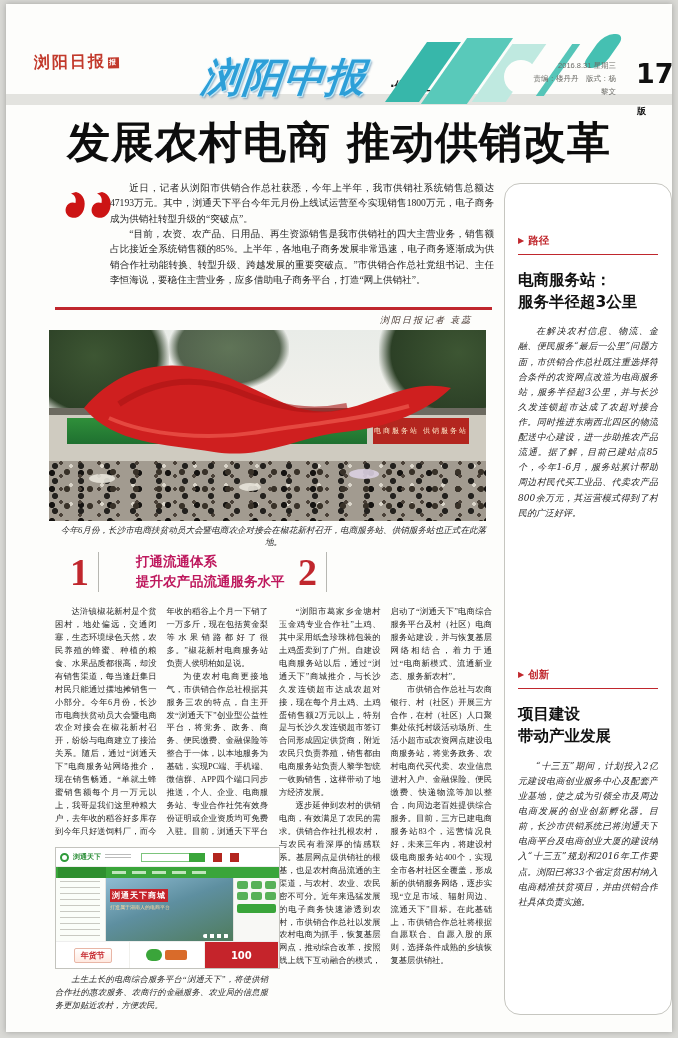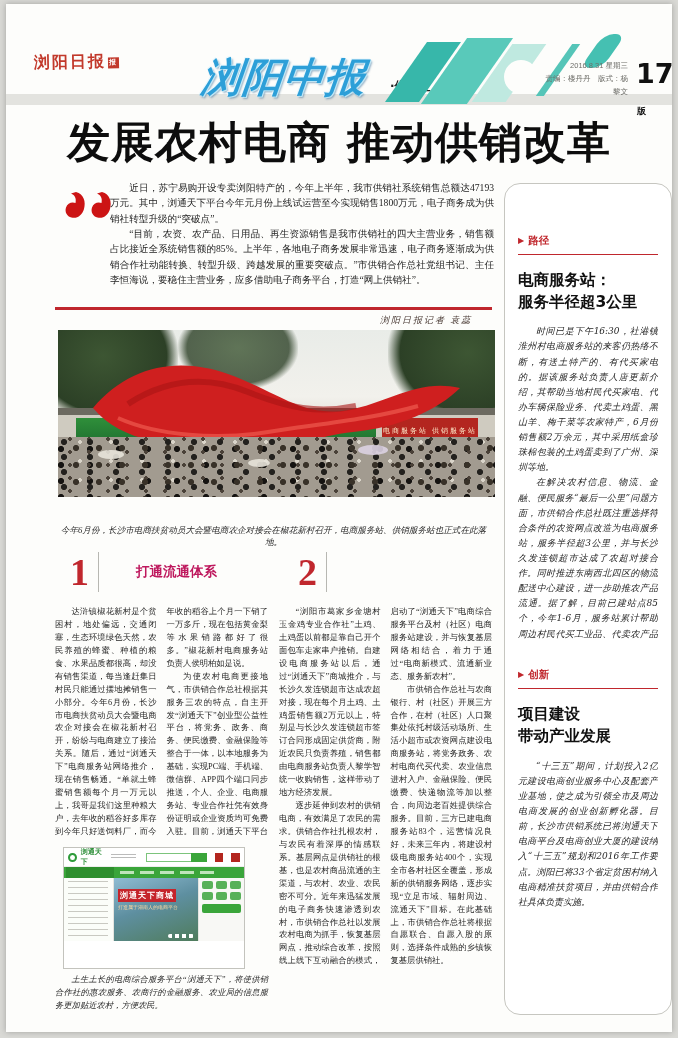--- a/index.html
+++ b/index.html
@@ -14,34 +14,34 @@
   .mast-title { position:absolute; left:196px; top:46px; font-family:"DejaVu Sans", sans-serif; font-weight:900; font-style:italic; font-size:40px; letter-spacing:1px; color:#2d9fd8;
     text-shadow:1px 1px 0 #bfe6f5, -1px -1px 0 #e8f7fd, 2px 2px 2px rgba(20,80,130,.45); transform:skewX(-6deg); }
   .mast-sub { position:absolute; left:384px; top:74px; font-family:"DejaVu Sans", sans-serif; font-weight:bold; font-size:12px; color:#222; }
   .ribbon { position:absolute; transform:skewX(-35deg); }
   .r1 { left:400px; top:38px; width:34px; height:60px; background:#37b7aa; }
   .r2 { left:438px; top:34px; width:46px; height:66px; background:#59c9ba; }
   .r3 { left:486px; top:40px; width:34px; height:58px; background:#bfe9e0; }
   .r4 { left:548px; top:40px; width:8px; height:52px; background:#55c5b8; }
   .r5 { left:586px; top:30px; width:22px; height:34px; background:#45c0b2; border-radius:10px; }
   .rib-circle { position:absolute; left:498px; top:56px; width:34px; height:34px; background:#fdfdfb; border-radius:50%; }
-  .mast-date { position:absolute; left:536px; top:56px; width:86px; text-align:right; font-family:"Liberation Sans", sans-serif; font-size:7.5px; line-height:1.7; color:#6d6d68; }
+  .mast-date { position:absolute; left:524px; top:56px; width:86px; text-align:right; font-family:"Liberation Sans", sans-serif; font-size:7.5px; line-height:1.7; color:#6d6d68; }
   .page-num { position:absolute; left:630px; top:54px; font-family:"DejaVu Sans", sans-serif; font-weight:900; font-size:27px; color:#111; }
   .page-num .ban { font-size:9px; font-weight:bold; margin-left:1px; }
 
   
   .headline { position:absolute; left:0; top:110px; width:100%; text-align:center; font-family:"DejaVu Sans", sans-serif; font-weight:900; font-size:43px; letter-spacing:1px; color:#0d0d0d; }
   .quote-icon { position:absolute; left:58px; top:186px; }
   .lead { position:absolute; left:104px; top:176px; width:384px; font-size:9.6px; line-height:1.6; text-align:justify; color:#242424; }
   .lead p { text-indent:2em; }
   .red-rule { position:absolute; left:49px; top:303px; width:437px; height:3px; background:#c0272d; }
   .byline { position:absolute; left:320px; top:310px; width:200px; text-align:center; font-size:9px; letter-spacing:2px; color:#4a3b35; font-style:italic; }
 
   
-  .photo { position:absolute; left:52px; top:326px; width:437px; height:167px; background:linear-gradient(#e9ece8 0%, #f2f1ec 40%, #ded9d0 60%); overflow:hidden; }
+  .photo { position:absolute; left:43px; top:326px; width:437px; height:191px; background:linear-gradient(#e9ece8 0%, #f2f1ec 40%, #ded9d0 60%); overflow:hidden; }
   .tree { position:absolute; background:radial-gradient(ellipse at 50% 40%, #3d5633 0%, #2c4026 60%, rgba(44,64,38,0) 72%); }
   .tree.t1 { left:-30px; top:-18px; width:150px; height:110px; }
   .tree.t2 { left:330px; top:-24px; width:160px; height:116px; }
   .tree.t3 { left:120px; top:-10px; width:120px; height:70px; opacity:.8; }
   .roofline { position:absolute; left:0; top:78px; width:100%; height:7px; background:#6c6a60; }
   .facade { position:absolute; left:0; top:85px; width:100%; height:50px; background:#cfcbc0; }
   .signband { position:absolute; left:18px; top:88px; width:300px; height:26px; background:linear-gradient(#2f8f3a,#1f7030); color:#fefce0; font-family:"DejaVu Sans", sans-serif; font-weight:bold; font-size:11px; letter-spacing:6px; text-align:center; line-height:26px; text-shadow:0 1px 1px #0a3a14; }
   .signband .pre { font-size:7px; letter-spacing:1px; color:#ffe9a8; margin-right:4px; }
   .redpanel { position:absolute; left:324px; top:88px; width:96px; height:26px; background:#b3261f; color:#ffe9c9; font-family:"DejaVu Sans", sans-serif; font-size:7px; letter-spacing:2px; text-align:center; line-height:26px; }
   .flag { position:absolute; left:30px; top:18px; }
@@ -66,21 +66,21 @@
   .sec-div { width:1px; height:40px; background:#b7b7b2; }
   .sec-title { font-family:"DejaVu Sans", sans-serif; font-weight:bold; font-size:13.5px; line-height:1.45; color:#be185d;margin-left:28px; }
 
   
   .cols { position:absolute; font-size:8.3px; line-height:1.56; text-align:justify; color:#262626; column-count:2; column-gap:10px; overflow:hidden; }
   .cols p { text-indent:2em; }
   .cols-left { left:49px; top:602px; width:213px; height:238px; }
   .cols-right { left:273px; top:602px; width:213px; height:409px; }
 
   
-  .ws { position:absolute; left:49px; top:843px; width:182px; height:122px; border:1px solid #c3c3bd; background:#fff; font-family:"Liberation Sans", sans-serif; overflow:hidden;margin-left:8px; }
+  .ws { position:absolute; left:49px; top:843px; width:225px; height:122px; border:1px solid #c3c3bd; background:#fff; font-family:"Liberation Sans", sans-serif; overflow:hidden; }
   .ws-top { height:19px; display:flex; align-items:center; gap:4px; padding:0 4px; border-bottom:1px solid #eee; }
   .ws-logo-dot { width:9px; height:9px; border:2px solid #2e9b3a; border-radius:50%; }
   .ws-logo-text { color:#2e8f3a; font-weight:bold; font-size:7px; }
   .ws-logo-lines { width:26px; height:6px; background:repeating-linear-gradient(#bbb 0 1px, transparent 1px 3px); }
   .ws-search { margin-left:6px; width:64px; height:9px; border:1px solid #7cc47c; position:relative; }
   .ws-search .btn { position:absolute; right:-1px; top:-1px; width:16px; height:9px; background:#3aa53a; }
   .ws-ic { width:9px; height:9px; background:#b3261f; margin-left:4px; }
   .ws-nav { height:11px; background:#3aa53a; display:flex; align-items:center; gap:6px; padding-left:2px; }
   .ws-nav .cat { width:48px; height:11px; background:#2e8f2e; }
   .ws-nav i { display:block; width:14px; height:3px; background:#bfe4bb; }
@@ -137,21 +137,21 @@
   <div class="page-num"><span>17</span><span class="ban">版</span></div>
 
   <div class="headline">发展农村电商 推动供销改革</div>
   <div class="quote-icon">
     <svg width="52" height="30" viewBox="0 0 52 30">
       <path d="M12 2 C20 4 22 12 20 19 C18.5 25 13 29 7.5 27.5 C3 26.5 0.5 22 2 17.5 C3.5 13 8 11.5 11.5 13 C12.5 8.5 11 5 7 3.5 Z" fill="#cc1414"></path>
       <path d="M38 2 C46 4 48 12 46 19 C44.5 25 39 29 33.5 27.5 C29 26.5 26.5 22 28 17.5 C29.5 13 34 11.5 37.5 13 C38.5 8.5 37 5 33 3.5 Z" fill="#cc1414"></path>
     </svg>
   </div>
   <div class="lead">
-      <p>近日，苏宁易购开设专卖浏阳特产的，今年上半年，我市供销社系统销售总额达47193万元。其中，浏通天下平台今年元月份上线试运营至今实现销售1800万元，电子商务成为供销社转型升级的“突破点”。</p>
+      <p>近日，记者从浏阳市供销合作总社获悉，今年上半年，我市供销社系统销售总额达47193万元。其中，浏通天下平台今年元月份上线试运营至今实现销售1800万元，电子商务成为供销社转型升级的“突破点”。</p>
       <p>“目前，农资、农产品、日用品、再生资源销售是我市供销社的四大主营业务，销售额占比接近全系统销售额的85%。上半年，各地电子商务发展非常迅速，电子商务逐渐成为供销合作社动能转换、转型升级、跨越发展的重要突破点。”市供销合作总社党组书记、主任李恒海说，要稳住主营业务，应多借助电子商务平台，打造“网上供销社”。</p>
     </div>
   <div class="red-rule"></div>
   <div class="byline">浏阳日报记者 袁蕊</div>
 
   <div class="photo">
     <div class="tree t1"></div>
     <div class="tree t2"></div>
     <div class="tree t3"></div>
     <div class="roofline"></div>
@@ -170,33 +170,34 @@
     <div class="umb u2"></div>
     <div class="umb u3"></div>
   </div>
   <div class="photo-caption">今年6月份，长沙市电商扶贫动员大会暨电商农企对接会在椒花新村召开，电商服务站、供销服务站也正式在此落地。</div>
 
   <div class="sec-head sh-1">
     <div class="sec-num">1</div>
     <div class="sec-div"></div>
     <div class="sec-title">
       <div>打通流通体系</div>
+      <div>提升农产品流通服务水平</div>
     </div>
   </div>
   <div class="sec-head sh-2">
     <div class="sec-num">2</div>
     <div class="sec-div"></div>
   </div>
 
   <div class="cols cols-left">
       <p>达浒镇椒花新村是个贫困村，地处偏远，交通闭塞，生态环境绿色天然，农民养殖的蜂蜜、种植的粮食、水果品质都很高，却没有销售渠道，每当逢赶集日村民只能通过摆地摊销售一小部分。今年6月份，长沙市电商扶贫动员大会暨电商农企对接会在椒花新村召开，纷纷与电商建立了接洽关系。随后，通过“浏通天下”电商服务站网络推介，现在销售畅通。“单就土蜂蜜销售额每个月一万元以上，我哥是我们这里种粮大户，去年收的稻谷好多库存到今年只好送饲料厂，而今年收的稻谷上个月一下销了一万多斤，现在包括黄金梨等水果销路都好了很多。”椒花新村电商服务站负责人侯明柏如是说。</p>
       <p>为使农村电商更接地气，市供销合作总社根据其服务三农的特点，自主开发“浏通天下”创业型公益性平台，将党务、政务、商务、便民缴费、金融保险等整合于一体，以本地服务为基础，实现PC端、手机端、微信群、APP四个端口同步推送，个人、企业、电商服务站、专业合作社凭有效身份证明或企业资质均可免费入驻。目前，浏通天下平台入驻商户200多家，上传产品2000多个。今年元月份上线试运营至今实现销售1800余万元。在淘宝网、苏宁易购开设专卖浏阳特产的“浏阳馆”，截至6月底累计实现销售6000余万元，成为推介浏阳农产品重要渠道。</p>
     </div>
   <div class="cols cols-right">
-      <p>“浏阳市葛家乡金塘村玉金鸡专业合作社”土鸡、土鸡蛋以前都是靠自己开个面包车走家串户推销。自建设电商服务站以后，通过“浏通天下”商城推介，与长沙久发连锁超市达成农超对接，现在每个月土鸡、土鸡蛋销售额2万元以上，特别是与长沙久发连锁超市签订合同形成固定供货商，附近农民只负责养殖，销售都由电商服务站负责人黎学智统一收购销售，这样带动了地方经济发展。</p>
+      <p>“浏阳市葛家乡金塘村玉金鸡专业合作社”土鸡、其中采用纸盒珍珠棉包装的土鸡蛋卖到了广州。自建设电商服务站以后，通过“浏通天下”商城推介，与长沙久发连锁超市达成农超对接，现在每个月土鸡、土鸡蛋销售额2万元以上，特别是与长沙久发连锁超市签订合同形成固定供货商，附近农民只负责养殖，销售都由电商服务站负责人黎学智统一收购销售，这样带动了地方经济发展。</p>
       <p>逐步延伸到农村的供销电商，有效满足了农民的需求。供销合作社扎根农村，与农民有着深厚的情感联系。基层网点是供销社的根基，也是农村商品流通的主渠道，与农村、农业、农民密不可分。近年来迅猛发展的电子商务快速渗透到农村，市供销合作总社以发展农村电商为抓手，恢复基层网点，推动综合改革，按照线上线下互动融合的模式，启动了“浏通天下”电商综合服务平台及村（社区）电商服务站建设，并与恢复基层网络相结合，着力于通过“电商新模式、流通新业态、服务新农村”。</p>
       <p>市供销合作总社与农商银行、村（社区）开展三方合作，在村（社区）人口聚集处依托村级活动场所、生活小超市或农资网点建设电商服务站，将党务政务、农村电商代买代卖、农业信息进村入户、金融保险、便民缴费、快递物流等加以整合，向周边老百姓提供综合服务。目前，三方已建电商服务站83个，运营情况良好，未来三年内，将建设村级电商服务站400个，实现全市各村社区全覆盖，形成新的供销服务网络，逐步实现“立足市域、辐射周边、流通天下”目标。在此基础上，市供销合作总社将根据自愿联合、自愿入股的原则，选择条件成熟的乡镇恢复基层供销社。</p>
     </div>
 
   <div class="ws">
     <div class="ws-top">
       <div class="ws-logo-dot"></div>
       <div class="ws-logo-text">浏通天下</div>
       <div class="ws-logo-lines"></div>
       <div class="ws-search">
@@ -225,36 +226,45 @@
           <span></span>
             <span></span>
             <span></span>
           <span></span>
             <span></span>
             <span></span>
         </div>
         <div class="gbtn"></div>
       </div>
     </div>
+    <div class="ws-promos">
+      <div class="ws-promo">
+          <span class="ribbon-badge">年货节</span>
+        </div>
+      <div class="ws-promo">
+          <div class="blob"></div>
+          <div class="sq"></div>
+        </div>
+      <div class="ws-promo red">100</div>
+    </div>
   </div>
   <div class="ws-caption">
       <p>土生土长的电商综合服务平台“浏通天下”，将使供销合作社的惠农服务、农商行的金融服务、农业局的信息服务更加贴近农村，方便农民。</p>
     </div>
 
   <div class="sidebar">
     <div class="sb-tag sb-tag1">
         <span class="tri">▶</span>
         <span>路径</span>
       </div>
     <div class="sb-h">
       <div>电商服务站：</div>
       <div>服务半径超3公里</div>
     </div>
     <div class="sb-body sb-body1">
-        <p>时间已是下午16:30，社港镇淮州村电商服务站的来客仍热络不断，有送土特产的、有代买家电的。据该服务站负责人唐更新介绍，其帮助当地村民代买家电、代办车辆保险业务、代卖土鸡蛋、黑山羊、梅干菜等农家特产，6月份销售额2万余元，其中采用纸盒珍珠棉包装的土鸡蛋卖到了广州、深圳等地。</p>
         <p>在解决农村信息、物流、金融、便民服务“最后一公里”问题方面，市供销合作总社既注重选择符合条件的农资网点改造为电商服务站，服务半径超3公里，并与长沙久发连锁超市达成了农超对接合作。同时推进东南西北四区的物流配送中心建设，进一步助推农产品流通。据了解，目前已建站点85个，今年1-6月，服务站累计帮助周边村民代买工业品、代卖农产品800余万元，其运营模式得到了村民的广泛好评。</p>
       </div>
 
     <div class="sb-tag sb-tag2">
         <span class="tri">▶</span>
         <span>创新</span>
       </div>
     <div class="sb-h">
       <div>项目建设</div>
       <div>带动产业发展</div>

